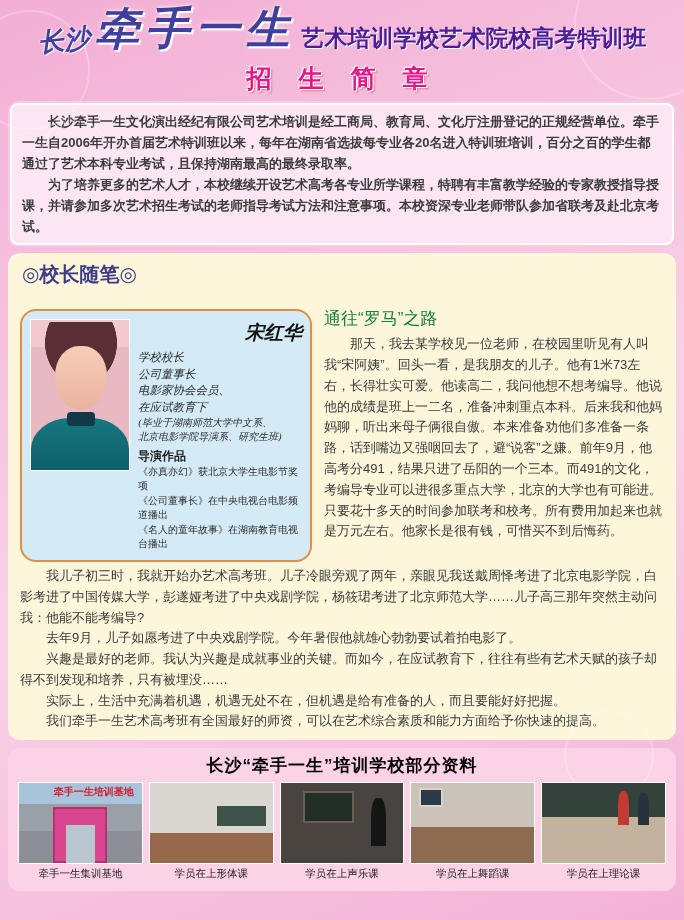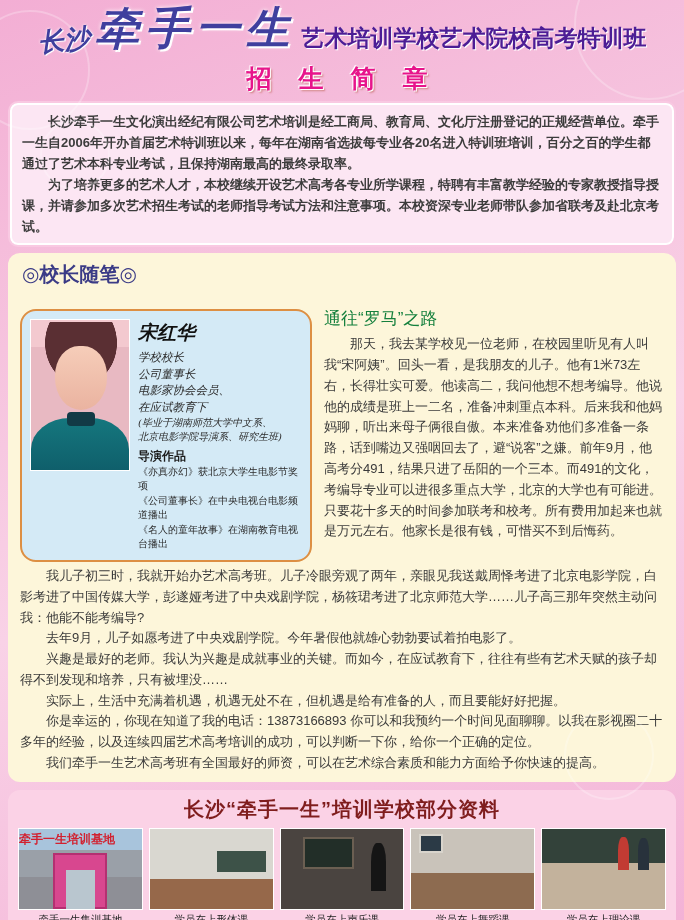--- a/index.html
+++ b/index.html
@@ -41,40 +41,40 @@
   .principal-photo .hair { position:absolute; left:8px; top:2px; width:84px; height:70px;
       background:radial-gradient(ellipse at 50% 30%,#5a2f33 0 60%,transparent 61%); }
   .principal-photo .face { position:absolute; left:24px; top:26px; width:52px; height:64px;
       border-radius:46% 46% 50% 50%; background:linear-gradient(180deg,#f6cdb9,#eab3a0); }
   .principal-photo .sweater { position:absolute; left:0; bottom:0; width:100%; height:52px;
       background:linear-gradient(180deg,#15777e,#0f5f6b); border-radius:40% 40% 0 0/60% 60% 0 0; }
   .principal-photo .collar { position:absolute; left:36px; bottom:44px; width:28px; height:14px;
       background:#123a46; border-radius:4px; }
   .profile-info { font-size:11px; line-height:1.45; }
   .p-name { font-family:"DejaVu Serif","Liberation Serif",serif; font-style:italic; font-weight:bold;
-            font-size:19px; color:#111; margin-bottom:2px; }
+            font-size:19px; color:#111; margin-bottom:2px;text-align:right; }
   .p-title { font-family:"DejaVu Serif","Liberation Serif",serif; font-style:italic; color:#2c2c2c; font-size:11.5px; }
   .p-grad  { font-family:"DejaVu Serif","Liberation Serif",serif; font-style:italic; color:#2c2c2c; font-size:10px; }
   .works-label { font-weight:bold; color:#1c1c1c; font-size:12px; margin-top:3px; }
   .work { font-size:10px; color:#2c2c2c; }
 
   .article-title { font-size:17px; font-weight:normal; color:#15803d; margin:2px 0 4px 0; }
   .essay-box p.body { font-size:13px; line-height:1.6; text-indent:2em; color:#3a3a3a; }
   .clear { clear:left; }
 
   
   .panel { margin:8px 8px 0 8px; background:#fbd2e6; border-radius:12px; padding:6px 10px 10px 10px; }
-  .panel-title { text-align:center; font-size:20px; font-weight:bold; color:#7f1d1d; letter-spacing:1px; margin-bottom:5px; }
+  .panel-title { text-align:center; font-size:17px; font-weight:bold; color:#000000; letter-spacing:1px; margin-bottom:5px; }
   .gallery { display:flex; gap:6px; }
   .gphoto { flex:1 1 0; height:82px; border:1px solid #fff; position:relative; overflow:hidden; }
   .gp1 { background:linear-gradient(180deg,#a8c4dc 0 26%,#9aa0a8 26% 60%,#8e8f96 60% 100%); }
   .gp1 .arch { position:absolute; left:28%; top:30%; width:44%; height:70%;
                background:#d8478f; box-shadow:0 0 0 2px #b43071 inset; }
   .gp1 .arch-hole { position:absolute; left:38%; top:52%; width:24%; height:48%; background:#b9c6cf; }
-  .gp-label { position:absolute; top:2px; left:0; right:8px; text-align:left; font-size:12px; color:#d2202f; font-weight:bold; }
+  .gp-label { position:absolute; top:2px; left:0; right:8px; text-align:right; font-size:10px; color:#d2202f; font-weight:bold; }
   .gp2 { background:linear-gradient(180deg,#d9d7d0 0 62%,#96684a 62% 100%); }
   .gp2 .board { position:absolute; left:55%; top:28%; width:40%; height:26%; background:#3d5248; }
   .gp3 { background:linear-gradient(180deg,#4a4440 0 100%); }
   .gp3 .board { position:absolute; left:18%; top:10%; width:42%; height:40%; background:#222e28; border:2px solid #6b5f52; }
   .gp3 .fig { position:absolute; right:14%; top:18%; width:12%; height:60%; background:#151515; border-radius:40% 40% 0 0; }
   .gp4 { background:linear-gradient(180deg,#c9c3ba 0 55%,#8d6b50 55% 100%); }
   .gp4 .tv { position:absolute; left:6%; top:6%; width:20%; height:24%; background:#2b3a46; border:2px solid #d8d4cc; }
   .gp5 { background:linear-gradient(180deg,#33423a 0 42%,#c3b29c 42% 100%); }
   .gp5 .f1 { position:absolute; left:62%; top:10%; width:9%; height:42%; background:#c23b33; border-radius:40% 40% 0 0; }
   .gp5 .f2 { position:absolute; left:78%; top:12%; width:9%; height:40%; background:#28323c; border-radius:40% 40% 0 0; }
@@ -127,21 +127,20 @@
       <div class="work">《名人的童年故事》在湖南教育电视台播出</div>
     </div>
   </div>
 
   <div class="article-title">通往“罗马”之路</div>
   <p class="body">那天，我去某学校见一位老师，在校园里听见有人叫我“宋阿姨”。回头一看，是我朋友的儿子。他有1米73左右，长得壮实可爱。他读高二，我问他想不想考编导。他说他的成绩是班上一二名，准备冲刺重点本科。后来我和他妈妈聊，听出来母子俩很自傲。本来准备劝他们多准备一条路，话到嘴边又强咽回去了，避“说客”之嫌。前年9月，他高考分491，结果只进了岳阳的一个三本。而491的文化，考编导专业可以进很多重点大学，北京的大学也有可能进。只要花十多天的时间参加联考和校考。所有费用加起来也就是万元左右。他家长是很有钱，可惜买不到后悔药。</p>
   <p class="body clear">我儿子初三时，我就开始办艺术高考班。儿子冷眼旁观了两年，亲眼见我送戴周怿考进了北京电影学院，白影考进了中国传媒大学，彭遂娅考进了中央戏剧学院，杨筱珺考进了北京师范大学……儿子高三那年突然主动问我：他能不能考编导?</p>
   <p class="body">去年9月，儿子如愿考进了中央戏剧学院。今年暑假他就雄心勃勃要试着拍电影了。</p>
   <p class="body">兴趣是最好的老师。我认为兴趣是成就事业的关键。而如今，在应试教育下，往往有些有艺术天赋的孩子却得不到发现和培养，只有被埋没……</p>
   <p class="body">实际上，生活中充满着机遇，机遇无处不在，但机遇是给有准备的人，而且要能好好把握。</p>
-  <p class="body"><span>你是幸运的，你现在知道了我的电话：</span><span>13873166893</span><span> 你可以和我预约一个时间见面聊聊。以我在影视圈二十多年的经验，以及连续四届艺术高考培训的成功，可以判断一下你，给你一个正确的定位。</span></p>
   <p class="body">我们牵手一生艺术高考班有全国最好的师资，可以在艺术综合素质和能力方面给予你快速的提高。</p>
 </div>
 
 <div class="panel">
   <div class="panel-title">长沙“牵手一生”培训学校部分资料</div>
 
   <div class="gallery">
     <div class="gphoto gp1">
       <div class="gp-label">牵手一生培训基地</div>
       <div class="arch"></div>

